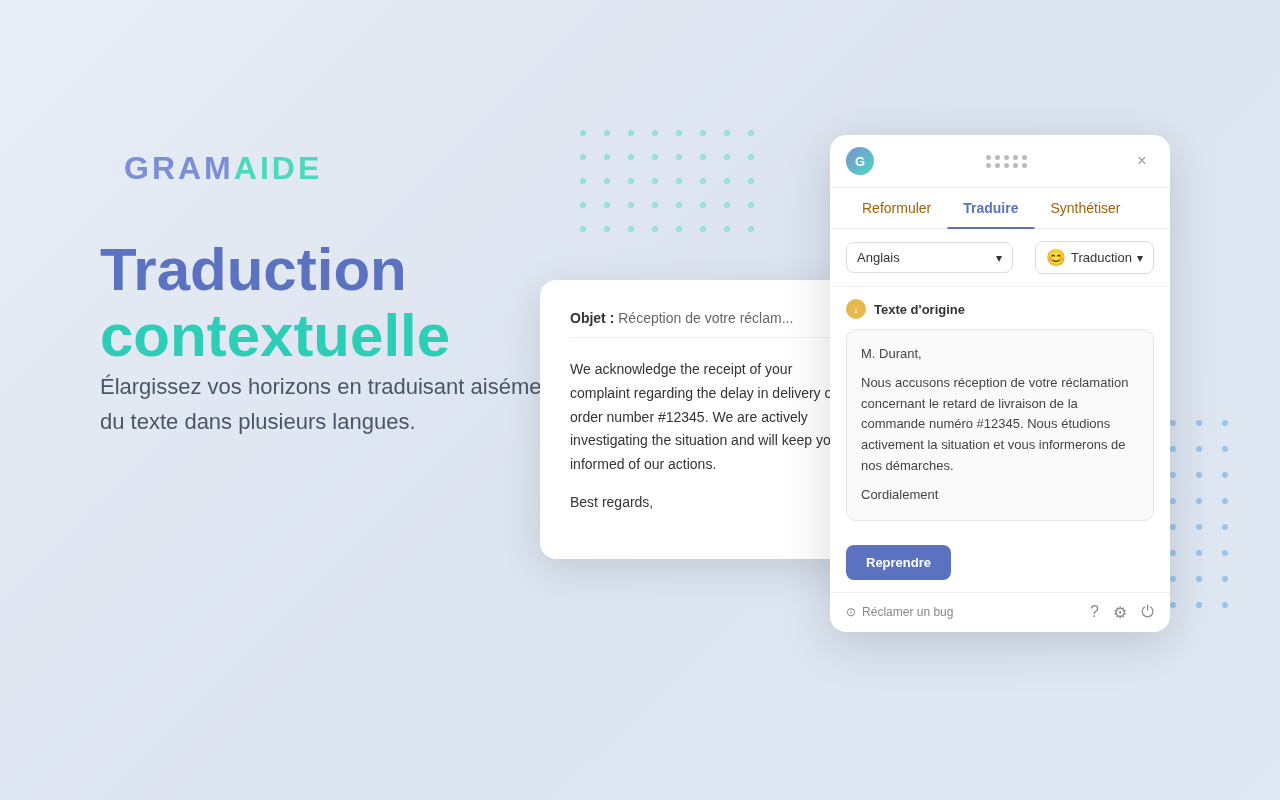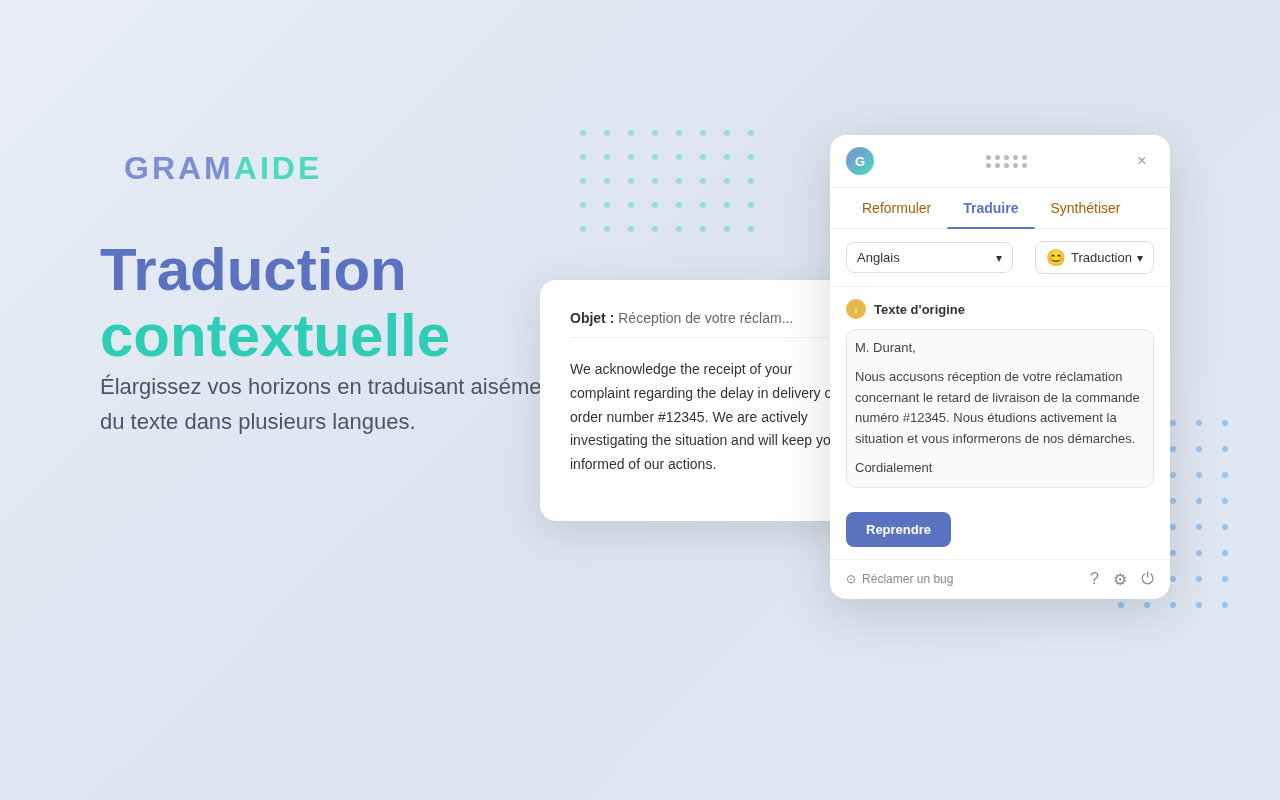--- a/index.html
+++ b/index.html
@@ -280,21 +280,21 @@
       font-size: 11px;
     }
     .source-label {
       font-size: 13px;
       font-weight: 600;
       color: #333;
     }
     .source-text-box {
       border: 1px solid #e5e7eb;
       border-radius: 10px;
-      padding: 8px;
+      padding: 14px;
       font-size: 13px;
       color: #444;
       line-height: 1.6;
       background: #fafafa;
     }
     .source-text-box p { margin-bottom: 8px; }
     .source-text-box p:last-child { margin-bottom: 0; }
 
     .reprendre-btn {
       margin: 12px 16px;
@@ -442,20 +442,21 @@
   <p class="hero-subtitle">Élargissez vos horizons en traduisant aisément du texte dans plusieurs langues.</p>
 </div>
 
 <div class="email-card">
   <div class="email-subject">
     <span>Objet :</span>
     <span>Réception de votre réclam...</span>
   </div>
   <div class="email-body">
     <p>We acknowledge the receipt of your complaint regarding the delay in delivery of order number #12345. We are actively investigating the situation and will keep you informed of our actions.</p>
+    <p>Best regards,</p>
   </div>
   <div class="g-badge-email">G</div>
 </div>
 
 <div class="plugin-panel">
 
   
   <div class="plugin-header">
     <div class="plugin-logo">G</div>
     <div class="plugin-dots">

